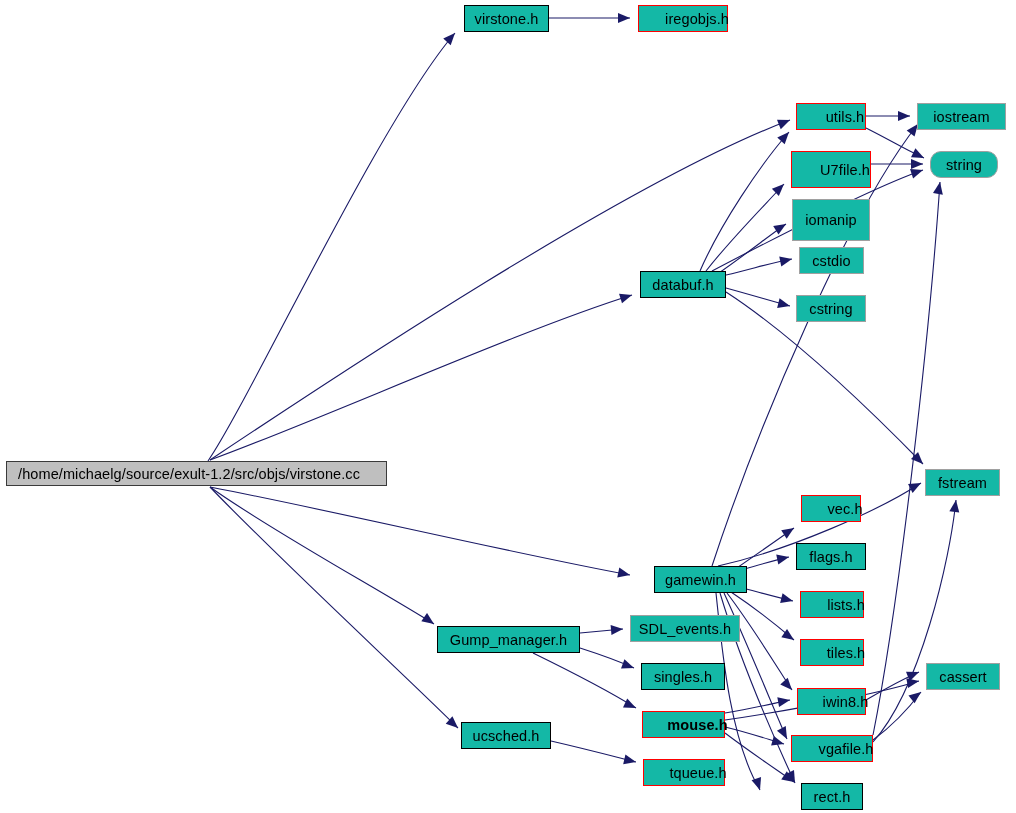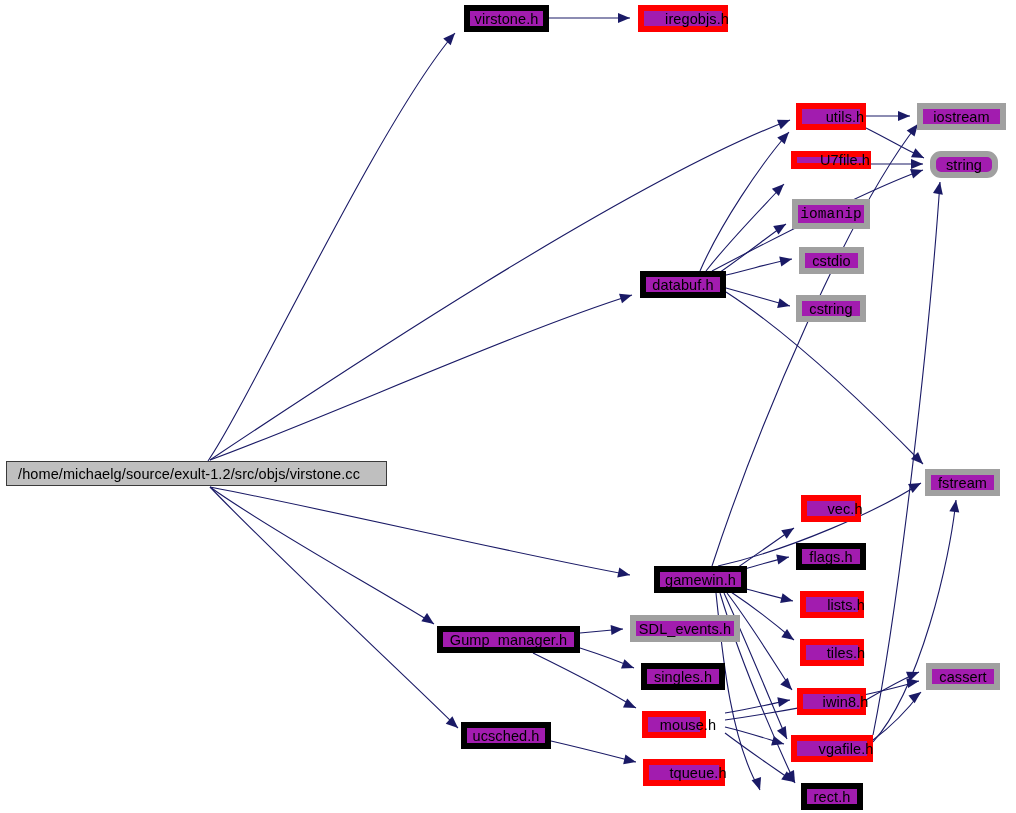--- a/index.html
+++ b/index.html
@@ -32,22 +32,22 @@
   .edge-head {
     fill: #1a1a66;
     stroke: none;
   }
   .node-box {
     position: absolute;
     box-sizing: border-box;
     display: flex;
     align-items: center;
     justify-content: center;
-    background: #a21caf;
-    border: 6px solid #14532d;
+    background: #14b8a6;
+    border: 1px solid #14532d;
     font-size: 14.5px;
     color: #000000;
     white-space: nowrap;
     letter-spacing: 0.1px;
   }
   .node-box.red { border-color: #ff0000; padding-left: 28px; }
   .node-box.grey { border-color: #a0a0a0; }
   .node-box.black { border-color: #000000; }
   .node-box.root {
     background: #bfbfbf;
@@ -145,37 +145,37 @@
         <path d="M 0 0 L -12 -5 L -12 5 Z" class="edge-head" transform="translate(919,672) rotate(-22)"></path>
       </g>
   </svg>
 
   <div id="nodes-layer">
       <div class="node-box root" style="left: 6px; top: 461px; width: 381px; height: 25px;">/home/michaelg/source/exult-1.2/src/objs/virstone.cc</div>
       <div class="node-box black" style="left: 464px; top: 5px; width: 85px; height: 27px;">virstone.h</div>
       <div class="node-box red" style="left: 638px; top: 5px; width: 90px; height: 27px;">iregobjs.h</div>
       <div class="node-box red" style="left: 796px; top: 103px; width: 70px; height: 27px;">utils.h</div>
       <div class="node-box grey" style="left: 917px; top: 103px; width: 89px; height: 27px;">iostream</div>
-      <div class="node-box red" style="left: 791px; top: 151px; width: 80px; height: 18px;">U7file.h</div>
+      <div class="node-box red" style="left: 791px; top: 151px; width: 80px; height: 37px;">U7file.h</div>
       <div class="node-box grey" style="left: 930px; top: 151px; width: 68px; height: 27px; border-radius: 11px;">string</div>
-      <div class="node-box grey" style="left: 792px; top: 199px; width: 78px; height: 30px; font-family: Liberation Mono, monospace;">iomanip</div>
+      <div class="node-box grey" style="left: 792px; top: 199px; width: 78px; height: 42px;">iomanip</div>
       <div class="node-box grey" style="left: 799px; top: 247px; width: 65px; height: 27px;">cstdio</div>
       <div class="node-box grey" style="left: 796px; top: 295px; width: 70px; height: 27px;">cstring</div>
       <div class="node-box black" style="left: 640px; top: 271px; width: 86px; height: 27px;">databuf.h</div>
       <div class="node-box grey" style="left: 925px; top: 469px; width: 75px; height: 27px;">fstream</div>
       <div class="node-box black" style="left: 638px; top: 566px; width: 93px; height: 27px; margin-left: 16px;">gamewin.h</div>
       <div class="node-box red" style="left: 801px; top: 495px; width: 60px; height: 27px;">vec.h</div>
       <div class="node-box black" style="left: 796px; top: 543px; width: 70px; height: 27px;">flags.h</div>
       <div class="node-box red" style="left: 800px; top: 591px; width: 64px; height: 27px;">lists.h</div>
       <div class="node-box red" style="left: 800px; top: 639px; width: 64px; height: 27px;">tiles.h</div>
       <div class="node-box red" style="left: 797px; top: 688px; width: 69px; height: 27px;">iwin8.h</div>
       <div class="node-box red" style="left: 791px; top: 735px; width: 82px; height: 27px;">vgafile.h</div>
       <div class="node-box black" style="left: 801px; top: 783px; width: 62px; height: 27px;">rect.h</div>
       <div class="node-box grey" style="left: 926px; top: 663px; width: 74px; height: 27px;">cassert</div>
       <div class="node-box grey" style="left: 630px; top: 615px; width: 110px; height: 27px;">SDL_events.h</div>
       <div class="node-box black" style="left: 437px; top: 626px; width: 143px; height: 27px;">Gump_manager.h</div>
       <div class="node-box black" style="left: 641px; top: 663px; width: 84px; height: 27px;">singles.h</div>
-      <div class="node-box red" style="left: 642px; top: 711px; width: 64px; height: 27px;">mouse.h</div>
+      <div class="node-box red" style="left: 642px; top: 711px; width: 83px; height: 27px; font-weight: bold;">mouse.h</div>
       <div class="node-box black" style="left: 461px; top: 722px; width: 90px; height: 27px;">ucsched.h</div>
       <div class="node-box red" style="left: 643px; top: 759px; width: 82px; height: 27px;">tqueue.h</div>
     </div>
 
 </div>
 
 </body></html>

